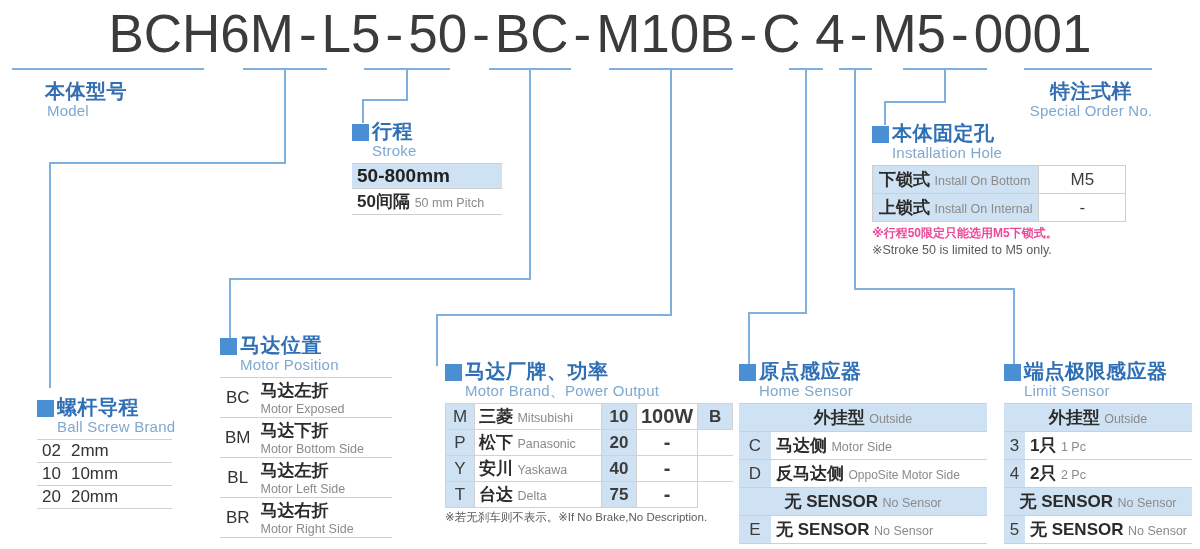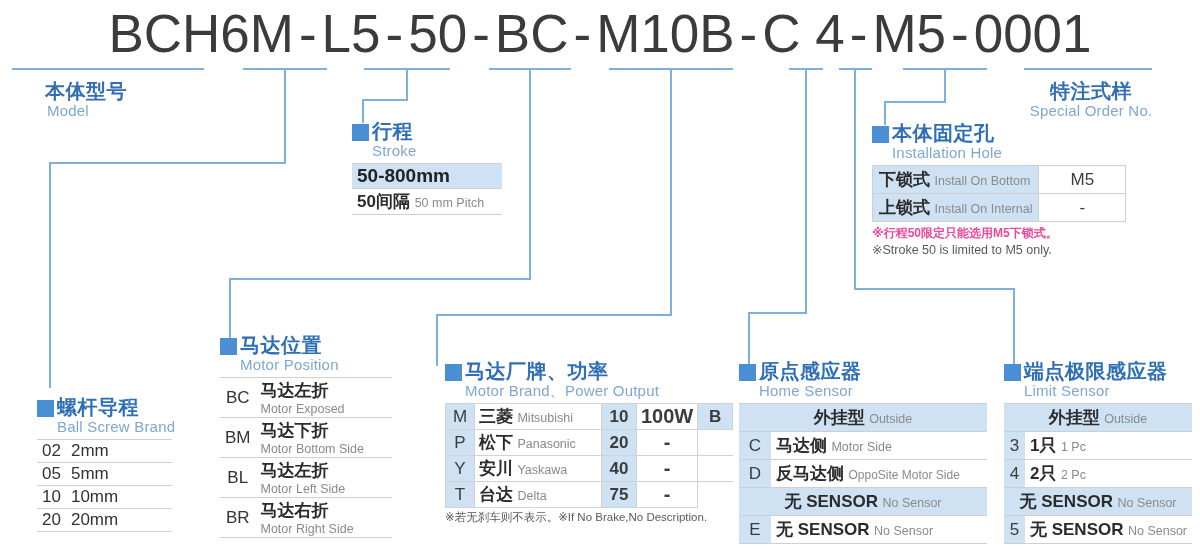--- a/index.html
+++ b/index.html
@@ -216,24 +216,20 @@
       <span class="cn-title">螺杆导程</span>
     </div>
     <div class="en-title lbl-indent">Ball Screw Brand</div>
     <table class="spec" style="margin-top:4px;">
       <tbody>
           <tr>
         <td class="keycell">02</td>
         <td class="valcell" style="width:96px;margin-top:43px;">2mm</td>
       </tr>
       <tr>
-        <td class="keycell">05</td>
-        <td class="valcell">5mm</td>
-      </tr>
-      <tr>
         <td class="keycell">10</td>
         <td class="valcell">10mm</td>
       </tr>
       <tr>
         <td class="keycell">20</td>
         <td class="valcell">20mm</td>
       </tr>
     </tbody>
       </table>
   </div>

